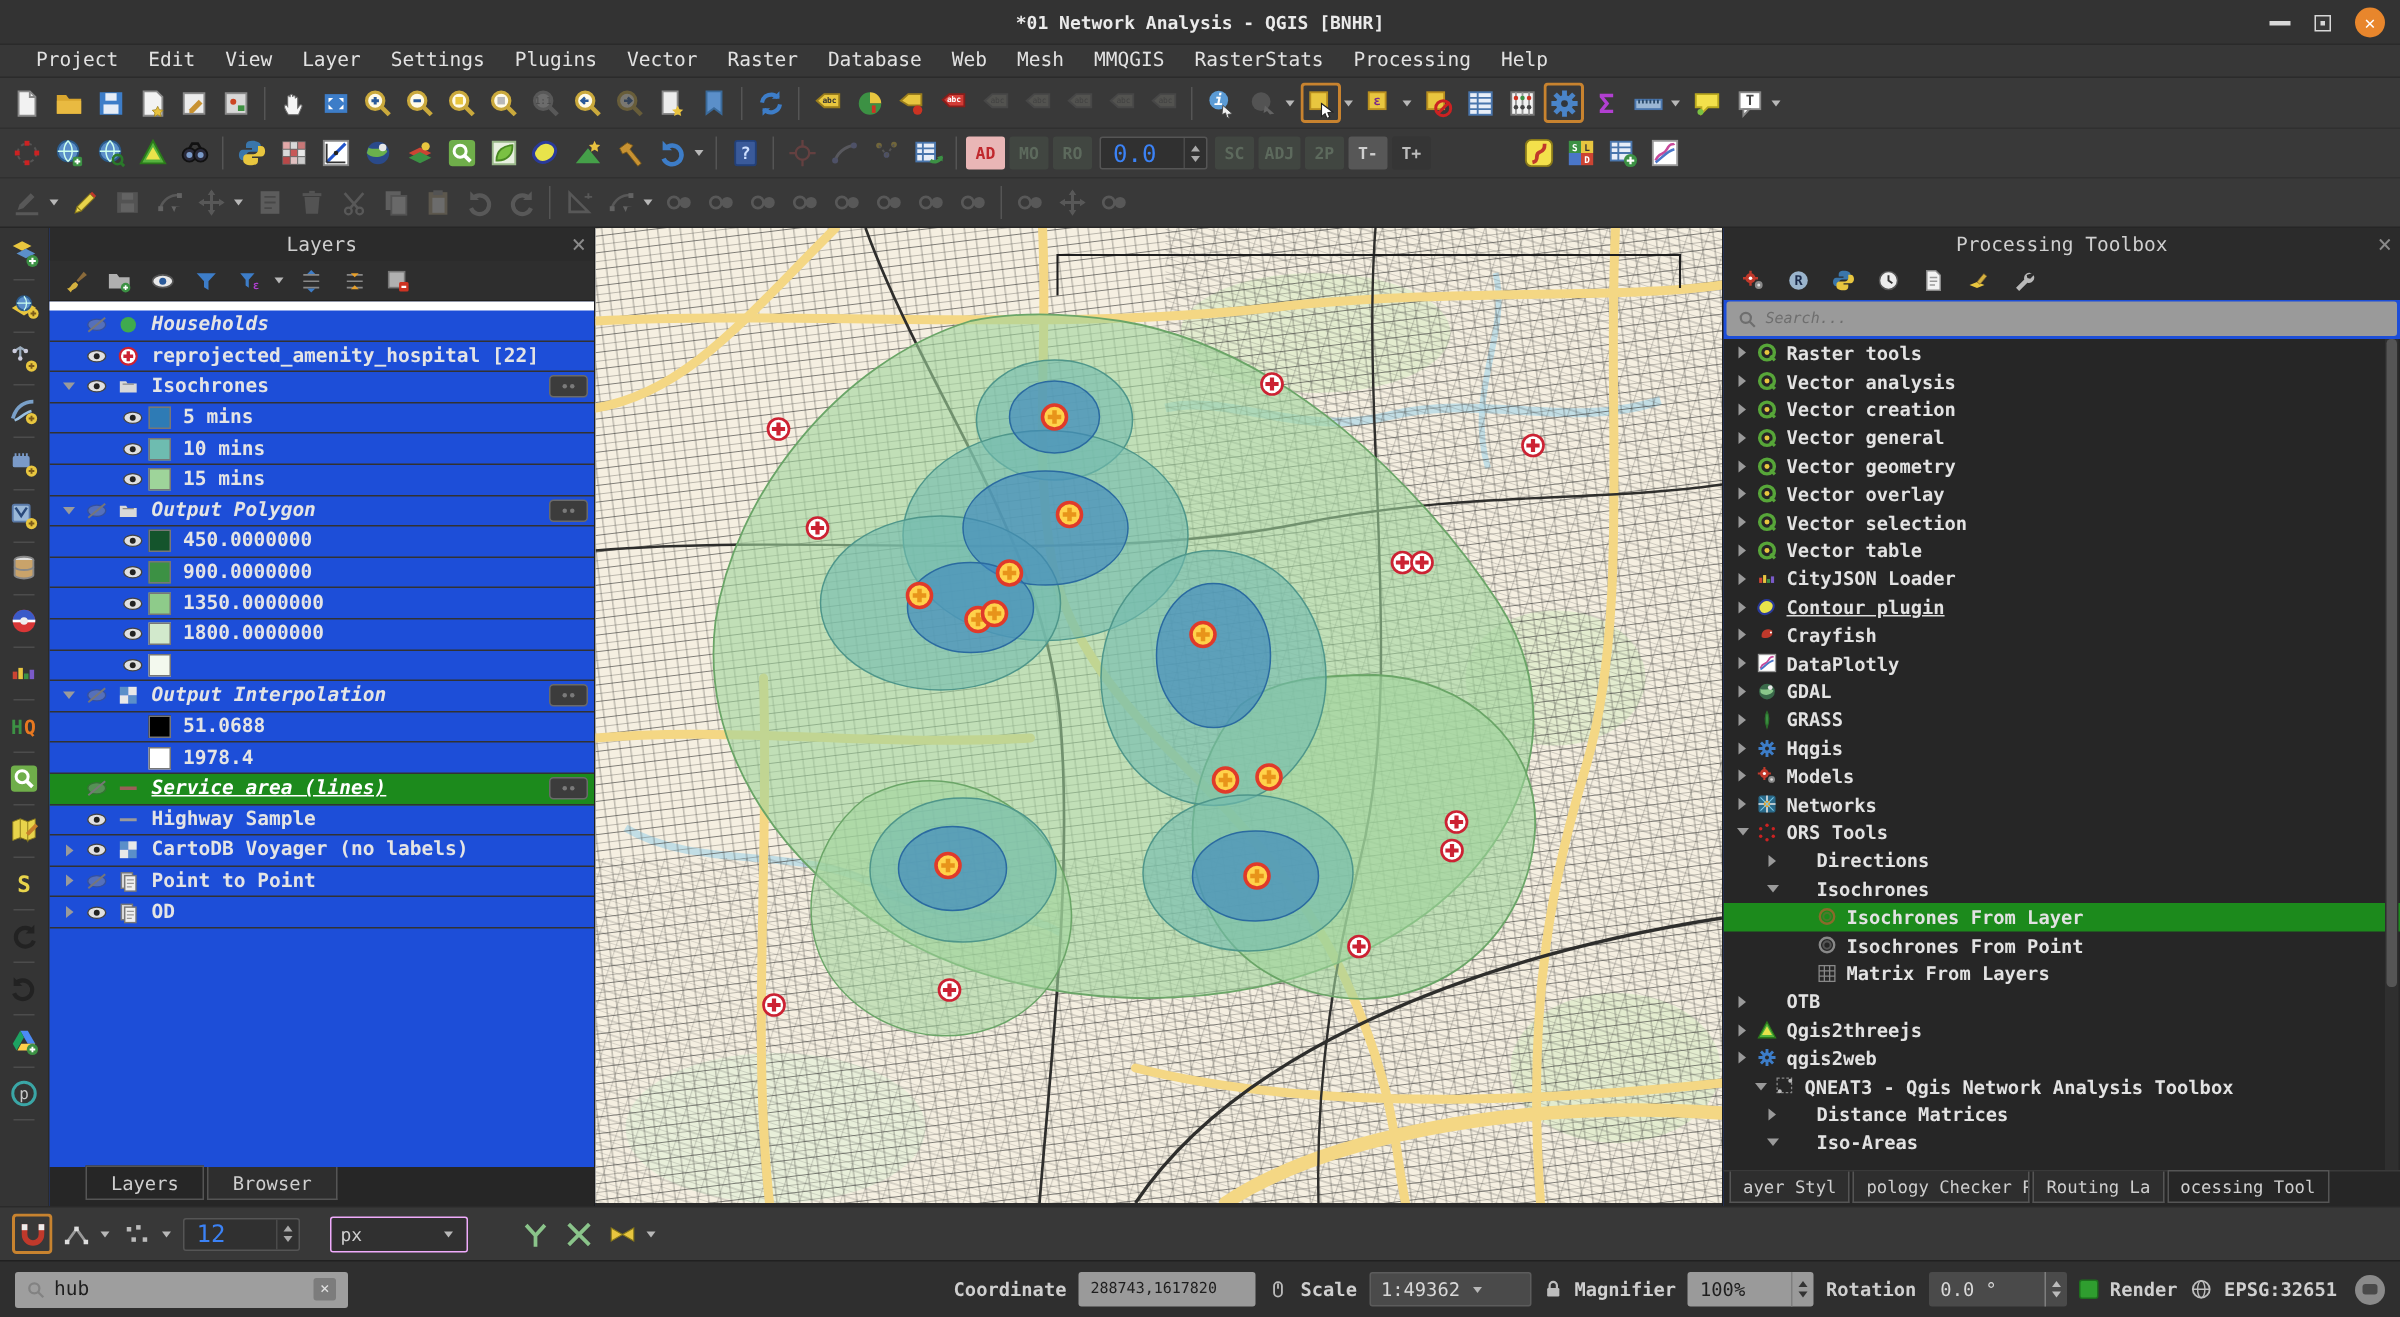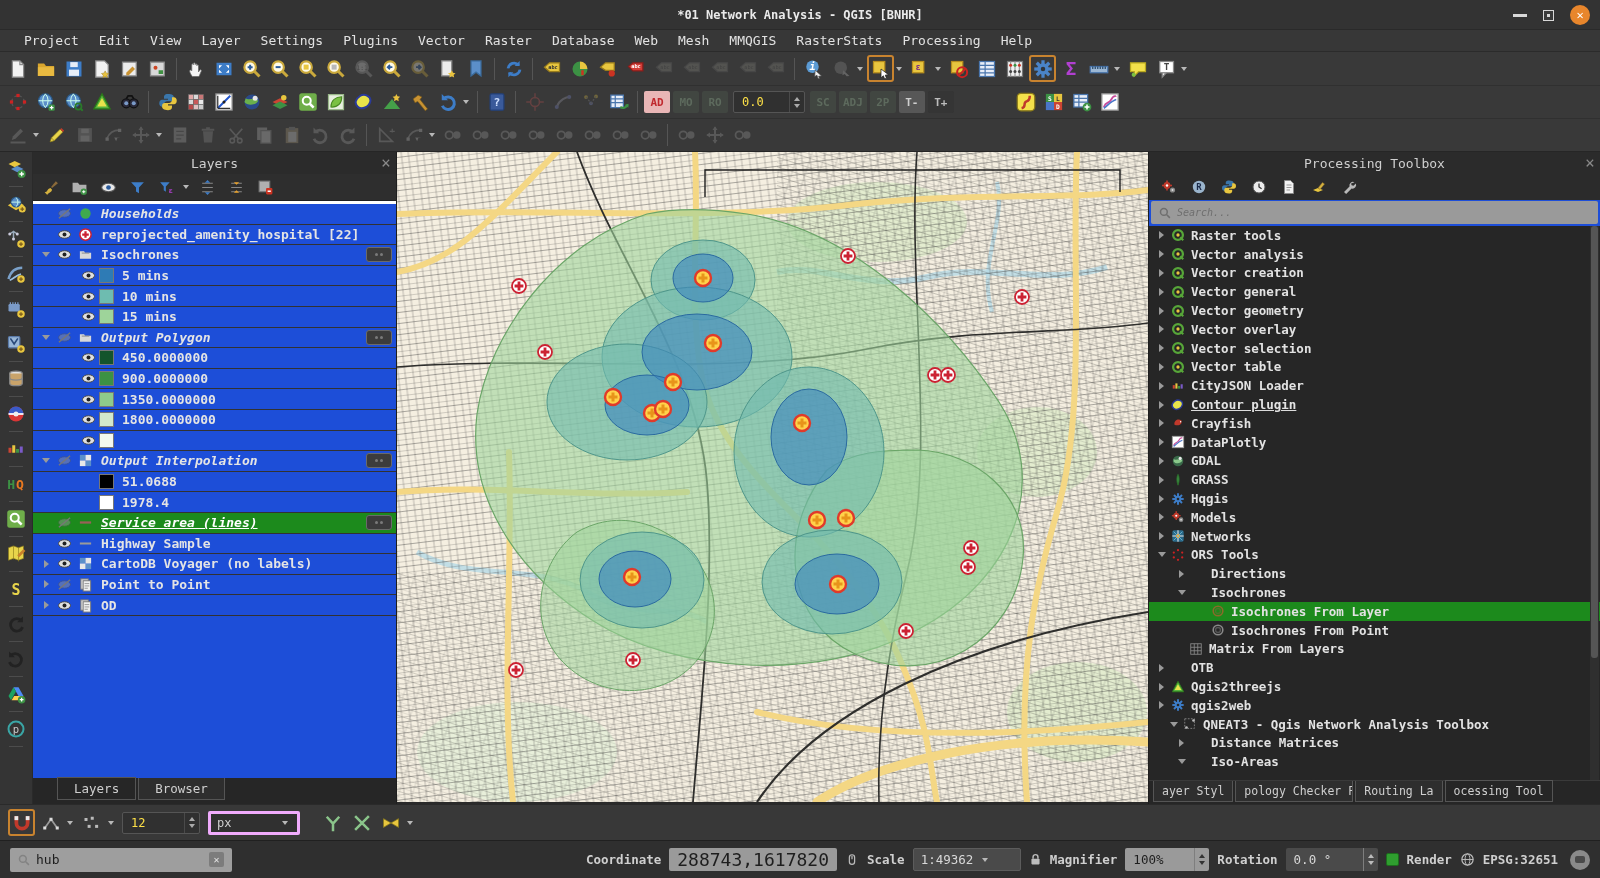--- a/index.html
+++ b/index.html
@@ -27,39 +27,39 @@
   .ic.active{box-shadow:inset 0 0 0 2px #c8832f}
   .ic.dis{opacity:.32}
   .sep{width:1px;height:22px;background:#555;margin:0 4px}
   .dd{width:0;height:0;border-left:3.5px solid transparent;border-right:3.5px solid transparent;border-top:4px solid #b8b8b8;margin:0 3px 0 1px}
   .key{height:22px;min-width:26px;padding:0 4px;display:flex;align-items:center;justify-content:center;font-size:11px;font-weight:bold;border-radius:2px;background:#454545;color:#8a8a8a;margin:0 1px}
   .key.ad{background:#e9b6b6;color:#c0282d}
   .key.dim{background:#414641;color:#5d6a5d}
   .key.tbtn{background:#575757;color:#cfcfcf}
   .key.tbtn2{background:#353535;color:#bdbdbd}
   .spin{height:22px;background:#303030;border:1px solid #555;border-radius:2px;display:flex;align-items:center;margin:0 3px}
-  .spin .sv{padding:0 8px;font-size:12px;color:#fde047}
+  .spin .sv{padding:0 8px;font-size:16px;color:#3b82f6}
   .spin .arr{display:flex;flex-direction:column;justify-content:center;gap:3px;padding:0 4px;border-left:1px solid #4a4a4a;height:100%}
   .spin .arr i{width:0;height:0;border-left:3px solid transparent;border-right:3px solid transparent}
   .spin .arr .up{border-bottom:4px solid #aaa}
   .spin .arr .dn{border-top:4px solid #aaa}
   
   .main{display:flex;height:652px}
   .lefttb{width:33px;background:#343434;display:flex;flex-direction:column;align-items:center;padding-top:4px;gap:3px;border-right:1px solid #2a2a2a}
   .lefttb .ic{width:26px;height:26px}
   .lefttb .hr{width:14px;height:1px;background:#4c4c4c;margin:1px 0}
   
   .dock{background:#1d4ed8;display:flex;flex-direction:column}
   .layersdock{width:364px;border-right:1px solid #1e1e1e}
   .dockhead{height:22px;display:flex;align-items:center;justify-content:center;position:relative;color:#cfcfcf;font-size:13px;background:#2b2b2b}
   .dockhead .x{position:absolute;right:6px;color:#8a8a8a;font-size:11px}
   .ltb{height:27px;display:flex;align-items:center;padding:0 4px;gap:2px;background:#2e2e2e;border-bottom:1px solid #202020}
   .ltb .ic{width:23px;height:23px}
   .ltb .ic svg{width:17px;height:17px}
-  .ltree{flex:1;overflow:hidden;border-top:3px solid #ffffff}
+  .ltree{flex:1;overflow:hidden;border-top:6px solid #ffffff}
   .lrow{height:20.6px;display:flex;align-items:center;border-bottom:1px solid #323232;padding-right:4px;position:relative}
   .lrow .tri{width:14px;display:flex;justify-content:center}
   .tri i{width:0;height:0}
   .tri.closed i{border-top:4px solid transparent;border-bottom:4px solid transparent;border-left:5px solid #9a9a9a}
   .tri.open i{border-left:4px solid transparent;border-right:4px solid transparent;border-top:5px solid #9a9a9a}
   .lrow .eye{width:22px;display:flex;justify-content:center}
   .lrow .eye svg{width:15px;height:15px}
   .lrow .licon{width:20px;display:flex;justify-content:center}
   .lrow .licon svg{width:15px;height:15px}
   .lrow .swatch{width:15px;height:15px;border:1px solid #777;margin-right:2px}
@@ -91,29 +91,29 @@
   .prow .picon svg{width:14px;height:14px}
   .prow .plbl{font-weight:bold;font-size:12.5px;color:#e2e2e2;margin-left:4px;white-space:nowrap}
   .prow.sel{background:#1c8a1c}
   .pscroll{position:absolute;right:1px;top:0;width:9px;height:100%;background:#2f2f2f}
   .pscroll i{position:absolute;top:0;left:1px;width:7px;height:78%;background:#555;border-radius:3px;display:block}
   .pdtabs{height:24px;display:flex;align-items:flex-start;gap:2px;padding-left:4px;background:#262626;border-top:1px solid #3a3a3a}
   .pdtabs .dtab{font-size:11.5px;padding:3px 8px;white-space:nowrap;overflow:hidden;max-width:118px}
   
   .snaprow{height:36px;background:#383838;border-top:1px solid #2a2a2a;display:flex;align-items:center;padding-left:8px;gap:2px}
   .snaprow .spin{background:#303030}
-  .snaprow .combo{height:24px;min-width:92px;background:#303030;border:3px solid #f0abfc;border-radius:2px;display:flex;align-items:center;justify-content:space-between;padding:0 6px;margin:0 3px}
+  .snaprow .combo{height:24px;min-width:92px;background:#303030;border:1px solid #f0abfc;border-radius:2px;display:flex;align-items:center;justify-content:space-between;padding:0 6px;margin:0 15px}
   .snaprow .combo .cv{font-size:12px;color:#cfcfcf}
   
   .statusbar{height:38px;background:#2f2f2f;border-top:1px solid #202020;display:flex;align-items:center;padding:0 10px;gap:8px}
   .locator{width:222px;height:24px;background:#9e9e9e;border-radius:2px;display:flex;align-items:center;padding:0 8px;gap:6px}
   .locator .lv{color:#1e1e1e;font-size:13px;flex:1}
   .locator .clr{width:15px;height:15px;border-radius:2px;background:#7c7c7c;color:#e2e2e2;font-size:10px;display:flex;align-items:center;justify-content:center}
   .sblabel{color:#cfcfcf;font-size:12.5px;font-weight:bold}
-  .sbfield{height:23px;background:#9a9a9a;border-radius:2px;color:#1e1e1e;font-size:18px;display:flex;align-items:center;padding:0 8px}
+  .sbfield{height:23px;background:#9a9a9a;border-radius:2px;color:#1e1e1e;font-size:10px;display:flex;align-items:center;padding:0 8px}
   .sbcombo{height:23px;background:#4a4a4a;border:1px solid #5c5c5c;border-radius:2px;color:#d8d8d8;font-size:12.5px;display:flex;align-items:center;gap:8px;padding:0 7px}
   .sbspin{height:23px;background:#9a9a9a;border-radius:2px;color:#1e1e1e;font-size:12.5px;display:flex;align-items:center}
   .sbspin .sv{padding:0 8px}
   .sbspin .arr{display:flex;flex-direction:column;gap:3px;padding:0 4px;border-left:1px solid #7e7e7e;height:100%;justify-content:center}
   .sbspin .arr i{width:0;height:0;border-left:3px solid transparent;border-right:3px solid transparent}
   .sbspin .arr .up{border-bottom:4px solid #333}
   .sbspin .arr .dn{border-top:4px solid #333}
   .sbspin.dark{background:#4a4a4a;color:#d8d8d8}
   .sbspin.dark .arr .up{border-bottom-color:#bbb}
   .sbspin.dark .arr .dn{border-top-color:#bbb}
@@ -1796,21 +1796,21 @@
           <div class="prow" style="padding-left: 46px;">
             <span class="tri "></span>
             <span class="picon">
               <svg viewBox="0 0 16 16">
                 <circle cx="8" cy="8" r="5.5" fill="none" stroke="#888" stroke-width="1.8"></circle>
                 <circle cx="8" cy="8" r="2.8" fill="none" stroke="#555" stroke-width="1.6"></circle>
               </svg>
             </span>
             <span class="plbl">Isochrones From Point</span>
           </div>
-          <div class="prow" style="padding-left: 24px;">
+          <div class="prow" style="padding-left: 46px;">
             <span class="tri "></span>
             <span class="picon">
               <svg viewBox="0 0 16 16">
                 <rect x="2" y="2" width="12" height="12" fill="none" stroke="#888"></rect>
                 <path d="M2 6h12M2 10h12M6 2v12M10 2v12" stroke="#888"></path>
               </svg>
             </span>
             <span class="plbl">Matrix From Layers</span>
           </div>
           <div class="prow" style="padding-left: 6px;">

